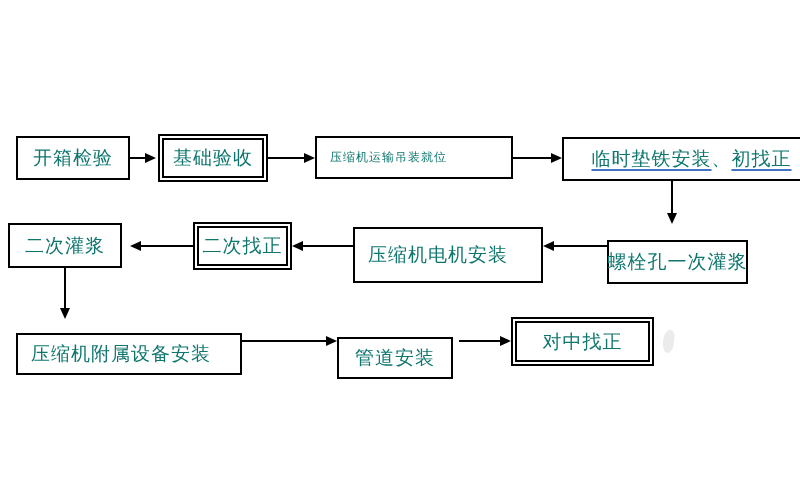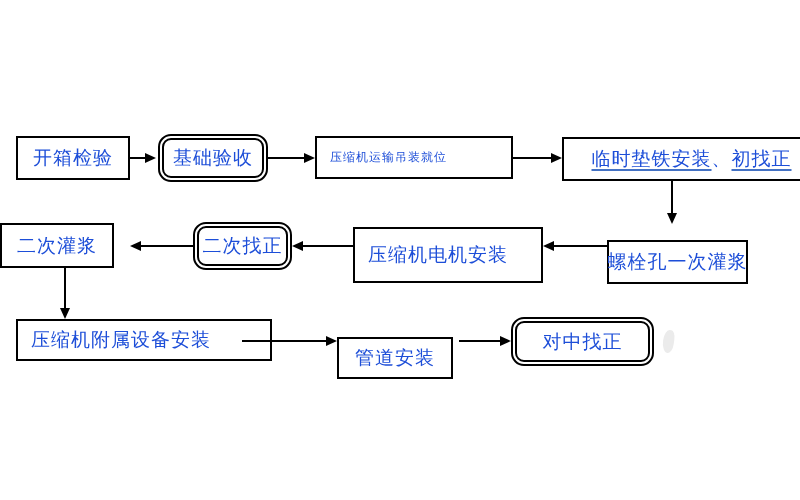--- a/index.html
+++ b/index.html
@@ -5,25 +5,25 @@
   html,body{margin:0;padding:0;}
   body{
     width:800px;height:500px;position:relative;overflow:hidden;
     background:#ffffff;
     font-family:"Liberation Sans","DejaVu Sans",sans-serif;
   }
   .node{
     position:absolute;box-sizing:border-box;
     border:2px solid #000;background:#fff;
     display:flex;align-items:center;justify-content:center;
-    color:#1d4ed8;font-size:19px;letter-spacing:1px;
+    color:#0f766e;font-size:19px;letter-spacing:1px;
     white-space:nowrap;
   }
   .node.dbl{
-    outline:2px solid #000;outline-offset:2px;border-radius:9px;
+    outline:2px solid #000;outline-offset:2px;
   }
   .node.leftalign{justify-content:flex-start;padding-left:13px;}
   .node.smalltext{font-size:12px;}
   .u{
     text-decoration:underline;
     text-decoration-color:var(--accent,#4472C4);
     text-decoration-thickness:2px;
     text-underline-offset:4px;
   }
   .hline{position:absolute;height:2px;background:#000;}
@@ -62,25 +62,25 @@
 </div>
 
 <div class="node leftalign" style="left:353px;top:227px;width:190px;height:56px">
   <span>压缩机电机安装</span>
 </div>
 
 <div class="node dbl" style="left:197px;top:226px;width:91px;height:40px">
   <span>二次找正</span>
 </div>
 
-<div class="node" style="left:0;top:223px;width:114px;height:45px">
+<div class="node" style="left:8px;top:223px;width:114px;height:45px">
   <span>二次灌浆</span>
 </div>
 
-<div class="node leftalign" style="left:16px;top:319px;width:256px;height:42px">
+<div class="node leftalign" style="left:16px;top:333px;width:226px;height:42px">
   <span>压缩机附属设备安装</span>
 </div>
 
 <div class="node" style="left:337px;top:337px;width:116px;height:42px">
   <span>管道安装</span>
 </div>
 
 <div class="node dbl" style="left:515px;top:321px;width:135px;height:41px">
   <span>对中找正</span>
 </div>

